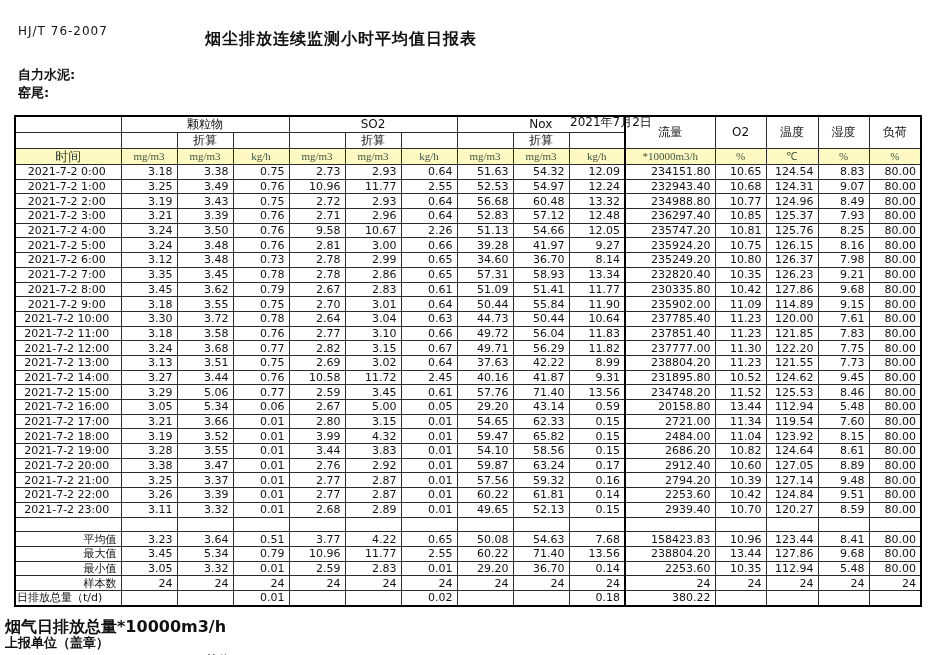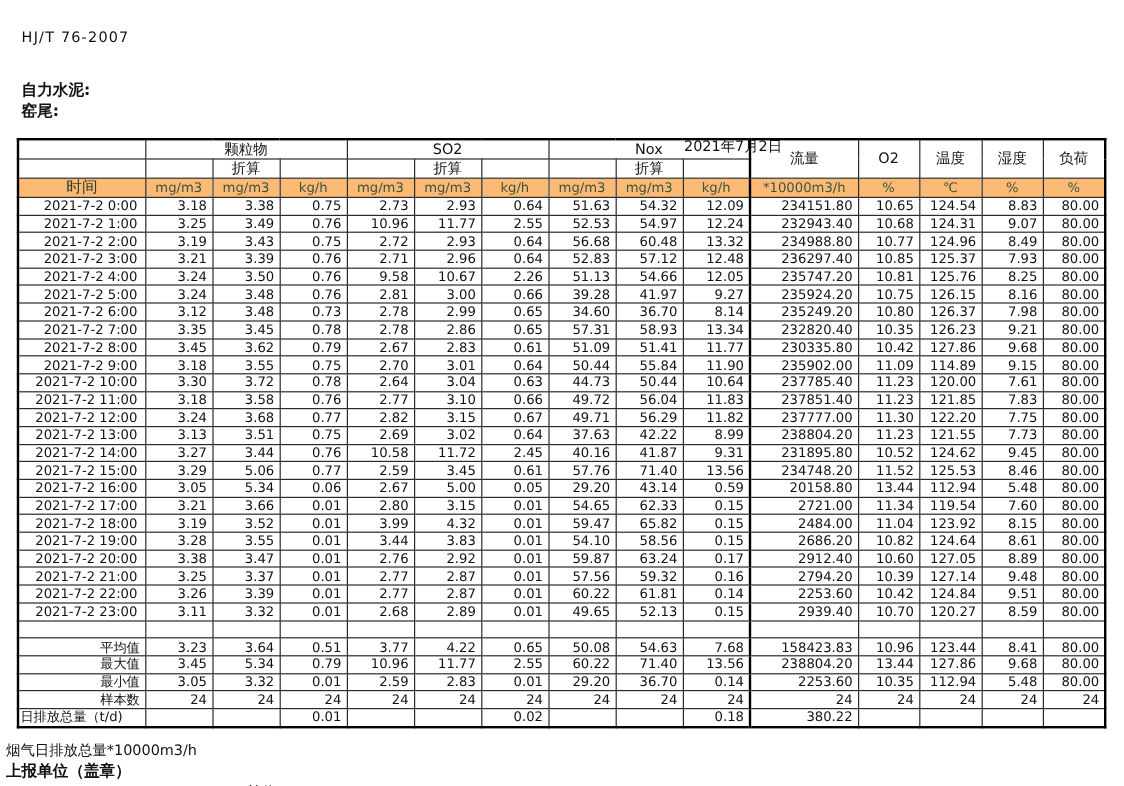--- a/index.html
+++ b/index.html
@@ -10,38 +10,39 @@
   .title      { position:absolute; left:205px; top:29px; font-size:16px; font-weight:bold; letter-spacing:1px; }
   .company    { position:absolute; left:18px;  top:66px; font-size:13px; font-weight:bold; }
   .location   { position:absolute; left:18px;  top:84px; font-size:13px; font-weight:bold; }
   .date       { position:absolute; left:570px; top:82px; font-size:12px;margin-top:32px; }
 
   table.report { position:absolute; left:14px; top:115px; border-collapse:collapse; table-layout:fixed;
                  border:2px solid #000; font-size:11px; }
   .report th, .report td { border:1px solid #2b2b2b; padding:0 3px; height:13.7px; line-height:13px;
                  overflow:hidden; white-space:nowrap; font-weight:normal; text-align:center; }
   .report thead th { height:15px; font-size:12px; }
-  .report thead tr.unitrow th { height:15px; font-size:11px; background:#fdba74; color:#3e523e; }
+  .report thead tr.unitrow th { height:15px; font-size:11px; background:#fef9c3; color:#3e523e;font-family:Liberation Serif, serif; }
   .report thead tr.unitrow th.time-h { font-size:13px; color:#2e3d2e; }
   .report td.num { text-align:right; padding-right:4px; }
-  .report td.time { text-align:right; padding-right:6px; }
+  .report td.time { padding-right:6px; }
   .report td.sum-label { text-align:right; padding-right:4px; }
   .report td.total-label { text-align:left; padding-left:1px; }
   .flow-b { border-left:2px solid #000 !important; }
 
-  .foot-note  { position:absolute; left:5px;  top:617px; font-size:12px; font-weight:normal; }
+  .foot-note  { position:absolute; left:5px;  top:617px; font-size:16px; font-weight:bold; }
   .foot-unit1 { position:absolute; left:5px;  top:634px; font-size:13px; font-weight:bold; }
   .foot-unit2 { position:absolute; left:205px;top:634px; font-size:13px; font-weight:bold;margin-top:18px; }
 </style>
 </head>
 <body>
 
 <div class="page">
 
   <div class="std">HJ/T  76-2007</div>
+  <div class="title">烟尘排放连续监测小时平均值日报表</div>
   <div class="company">自力水泥:</div>
   <div class="location">窑尾:</div>
   <div class="date">2021年7月2日</div>
 
   <table class="report">
     <colgroup>
       <col style="width:106px">
       <col style="width:56px">
         <col style="width:56px">
         <col style="width:56px">

